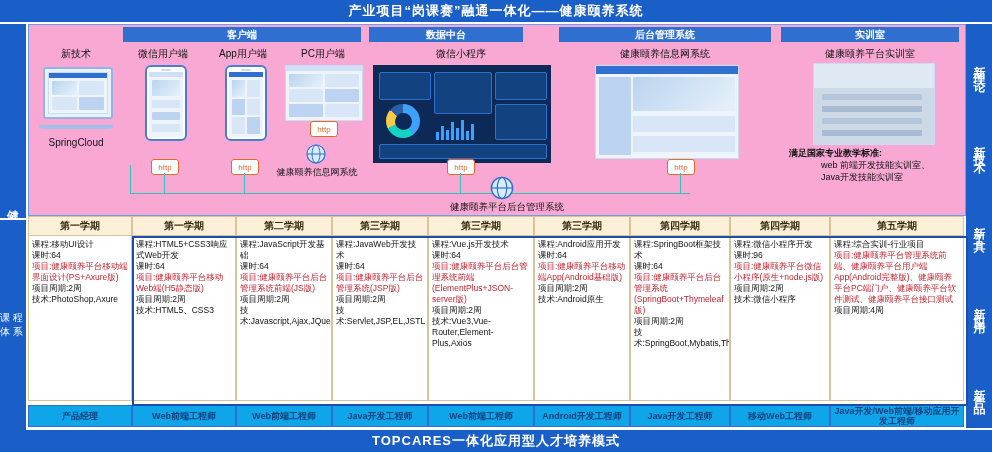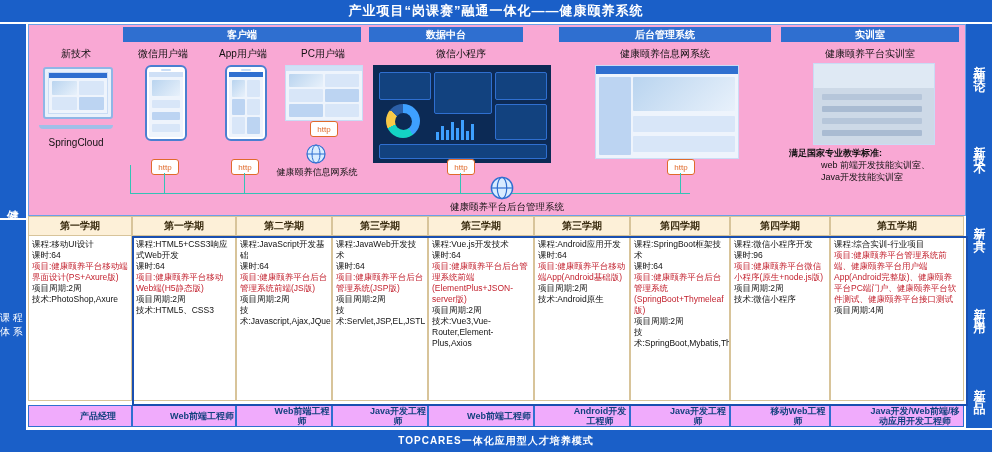--- a/index.html
+++ b/index.html
@@ -18,21 +18,21 @@
     background:#1a5fc8;color:#fff;
     display:flex;align-items:center;justify-content:center;
     font-size:13px;font-weight:bold;letter-spacing:1px;
   }
 
   
   .bottom-bar{
     position:absolute;left:0;top:430px;width:992px;height:22px;
     background:#1a5fc8;color:#fff;
     display:flex;align-items:center;justify-content:center;
-    font-size:10px;font-weight:bold;letter-spacing:1px;
+    font-size:13px;font-weight:bold;letter-spacing:1px;
   }
 
   
   .left-label{
     position:absolute;left:0;top:24px;width:26px;height:404px;
     background:#1a5fc8;color:#fff;
     display:flex;align-items:center;justify-content:center;
   }
   .left-label .vtext{
     writing-mode:vertical-rl;
@@ -123,23 +123,23 @@
     height:20px;background:#fdf0d8;border:1px solid #d8c49a;
     display:flex;align-items:center;justify-content:center;
     font-size:10px;font-weight:bold;color:#3a2c10;box-sizing:border-box;
   }
   .tbody{
     height:165px;border:1px solid #d8c49a;border-top:none;background:#fff;
     font-size:8.5px;line-height:11px;color:#111;padding:3px 3px 0 3px;box-sizing:border-box;
     overflow:hidden;
   }
   .tfoot{
-    height:22px;margin-top:4px;border:1px solid #2f6fd0;background:#f0abfc;
+    height:22px;margin-top:4px;border:1px solid #2f6fd0;background:#0ea5e9;
     display:flex;align-items:center;justify-content:center;text-align:center;
-    font-size:9px;font-weight:bold;color:#13417f;box-sizing:border-box;line-height:10px;padding-left:36px;
+    font-size:9px;font-weight:bold;color:#13417f;box-sizing:border-box;line-height:10px;
   }
   .hl{color:#c21f2c;}
   .focus-box{
     position:absolute;border:2px solid #1a4fb0;pointer-events:none;
   }
 </style>
 </head>
 <body>
 
 <div class="page">

